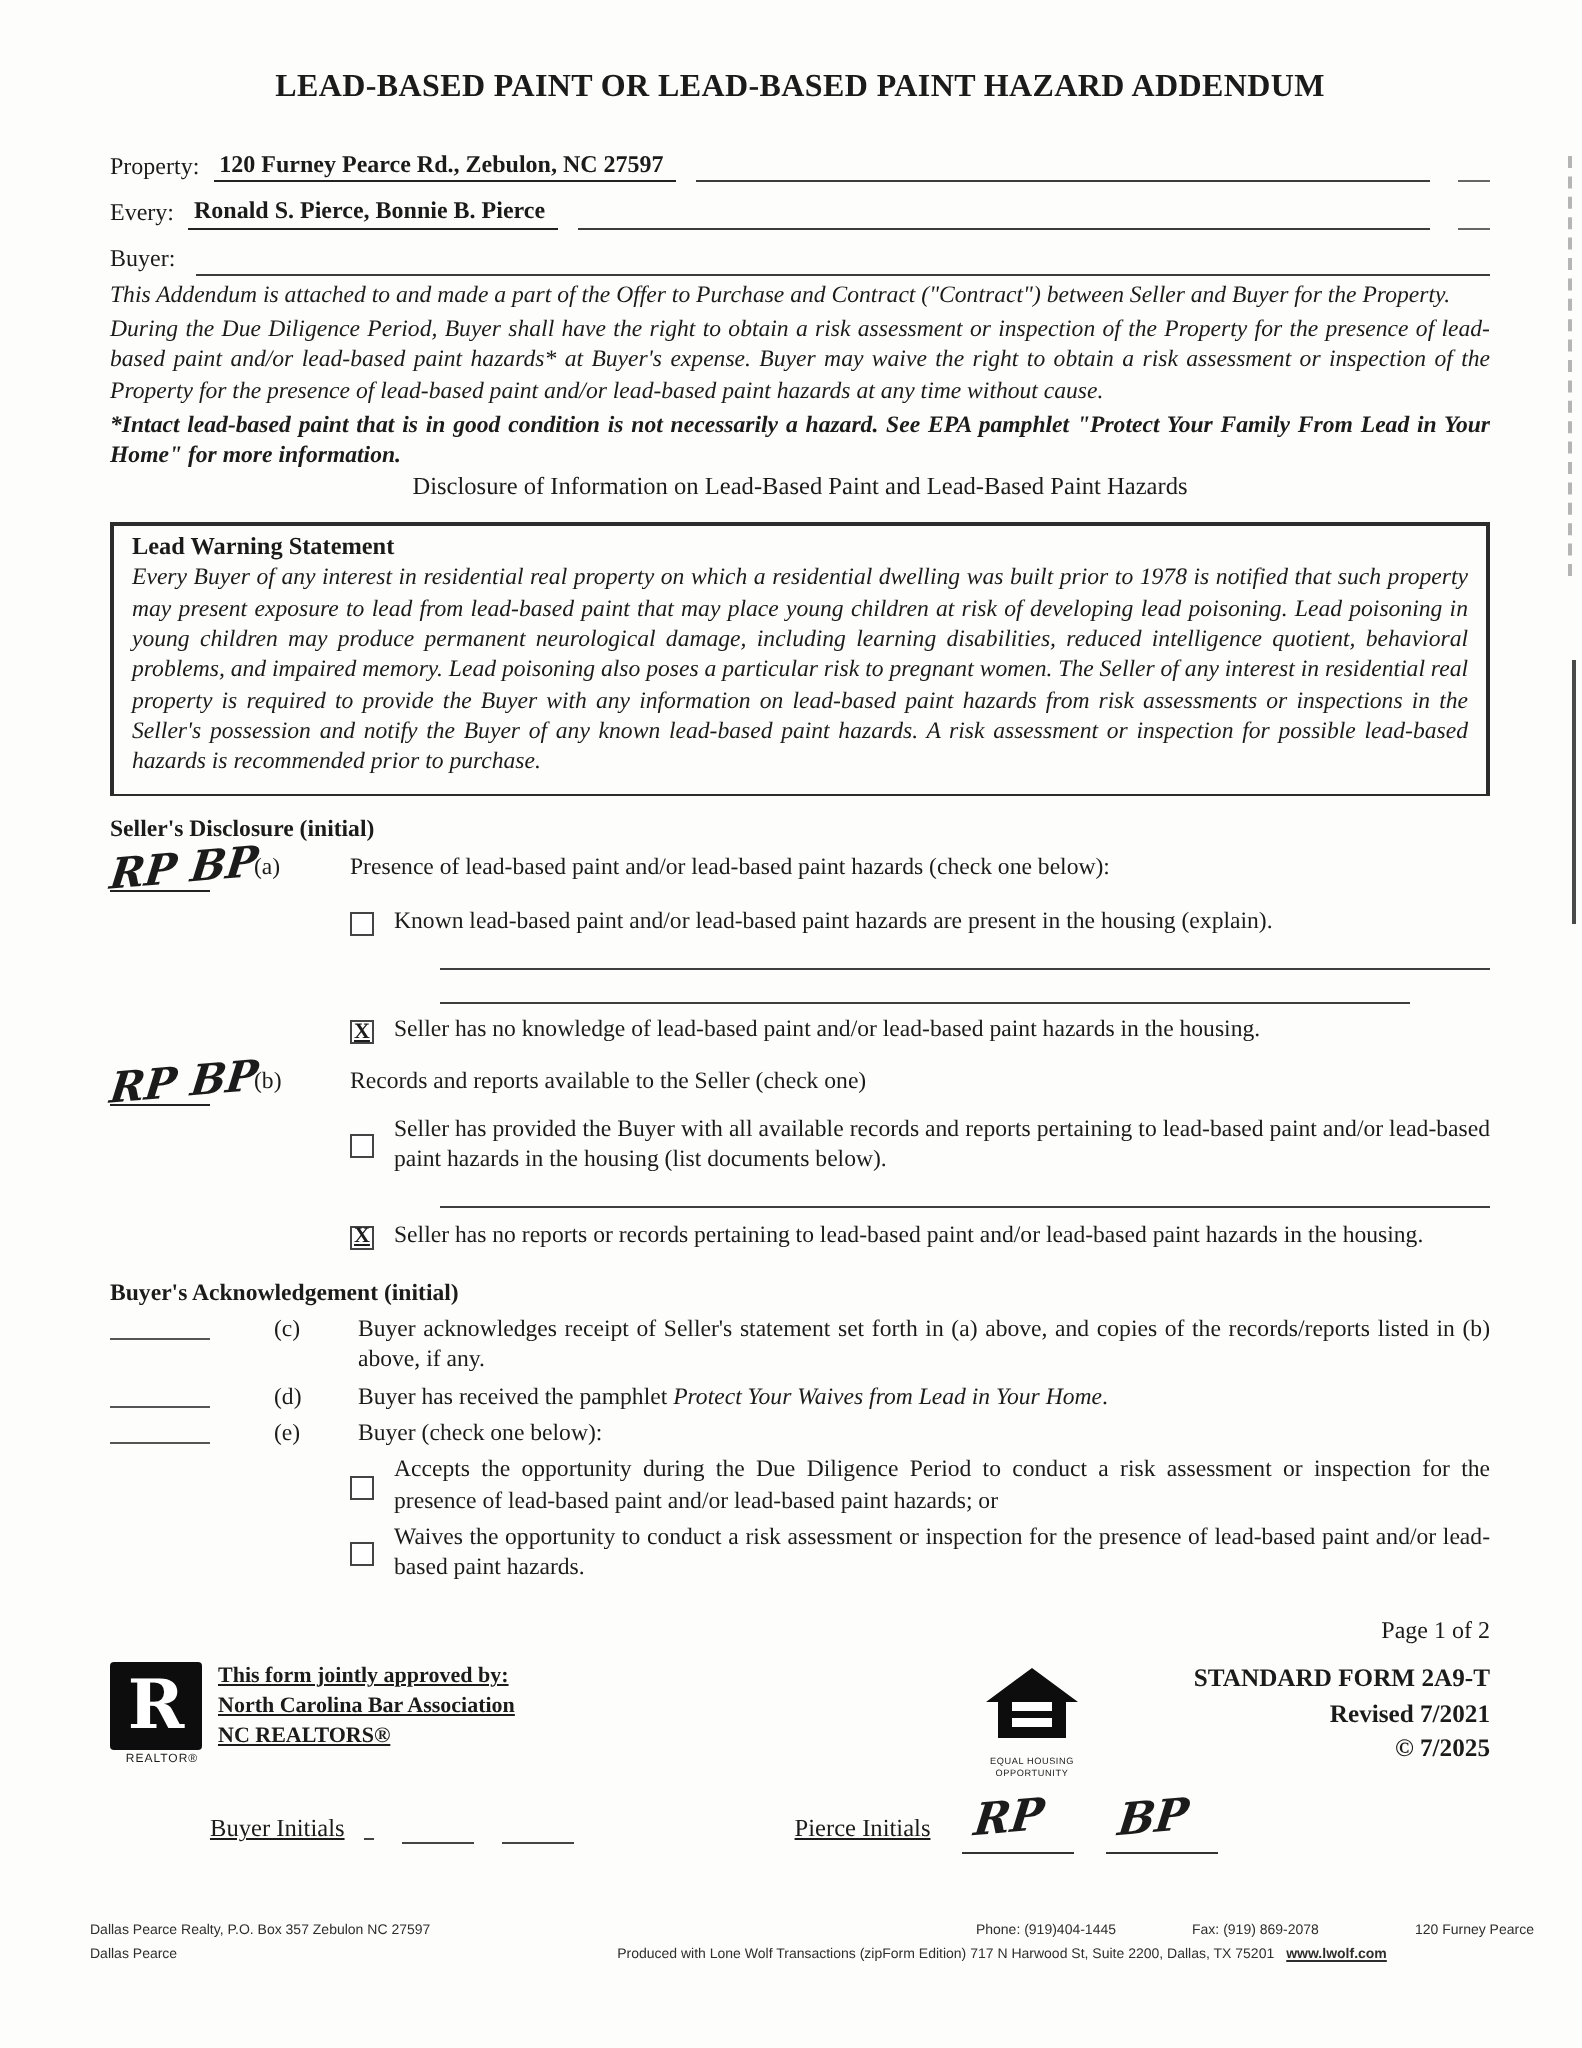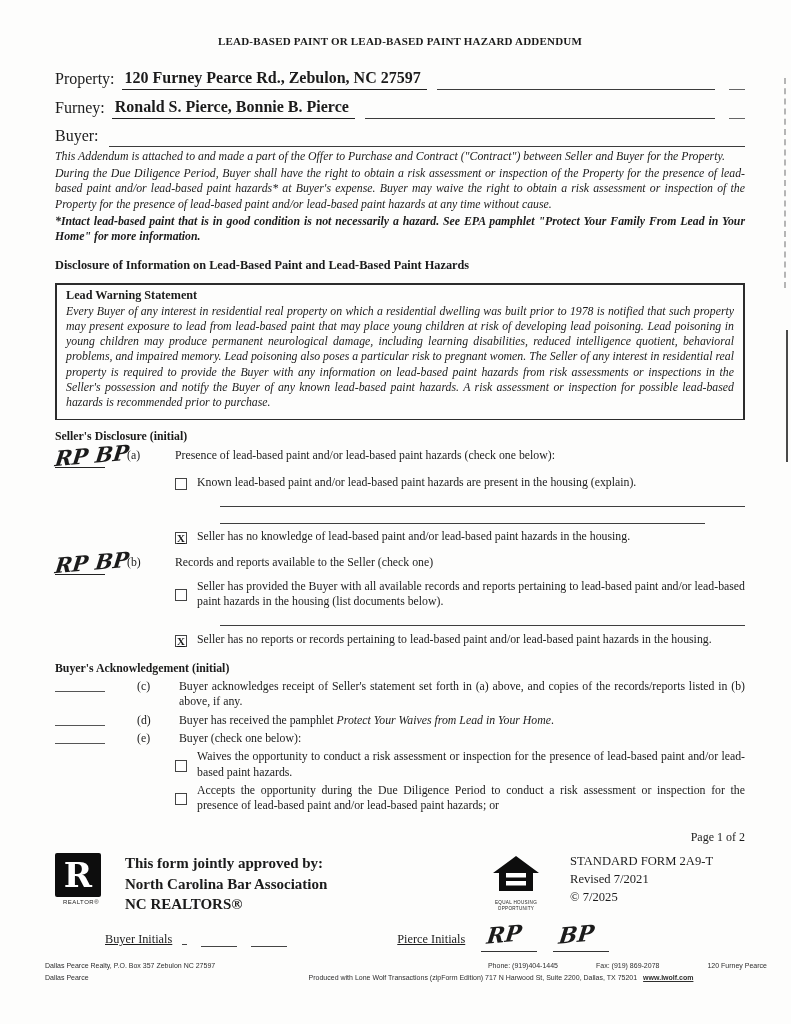--- a/index.html
+++ b/index.html
@@ -7,32 +7,32 @@
   .page {
     position:relative; width:791px; height:1024px; margin:0 auto;
     background:#fdfdfc; color:#1b1b1b;
     font-family:"Liberation Serif", serif; font-size:11.8px; line-height:1.3;
     padding:34px 46px 0 55px; overflow:hidden;
   }
   
   .edge-dash { position:absolute; right:5px; top:78px; height:210px; width:0; border-right:2px dashed #b5b5b5; }
   .edge-line { position:absolute; right:3px; top:330px; height:132px; width:0; border-right:2px solid #4a4a4a; }
 
-  h1.title { text-align:center; font-size:11px; font-weight:bold; letter-spacing:.2px; margin-bottom:20px; }
-
-  .field { display:flex; align-items:flex-end; margin-top:7px; font-size:16px; }
+  h1.title { text-align:center; font-size:16px; font-weight:bold; letter-spacing:.2px; margin-bottom:20px; }
+
+  .field { display:flex; align-items:flex-end; margin-top:7px; font-size:12px; }
   .flabel { white-space:nowrap; }
   .fvalue { font-weight:bold; border-bottom:1.4px solid #222; margin-left:7px; padding:0 6px 0 3px; white-space:nowrap; }
   .fline { flex:1; border-bottom:1.2px solid #3c3c3c; margin-left:10px; height:14px; }
   .fdash { width:16px; border-bottom:1px solid #666; margin-left:14px; height:10px; }
 
   .para { text-align:justify; margin-top:2px;font-style:italic; }
   .bold { font-weight:bold; }
 
-  .ctr-h { font-weight:bold; font-size:12.3px; margin-top:13px; }
+  .ctr-h { text-align:center; font-weight:normal; font-size:12.3px; }
 
   .wbox { border:2px solid #2c2c2c; border-bottom-width:1.5px; margin-top:9px; padding:3px 9px 8px 9px; }
   .wb-h { font-weight:bold; font-size:12.2px; }
   .wb-b { font-style:italic; text-align:justify; }
 
   .sec-h { font-weight:bold; margin-top:9px; }
 
   .drow { display:flex; align-items:flex-start; margin-top:2px; }
   .dinit { width:72px; position:relative; height:26px; flex:none; }
   .init-underline { position:absolute; left:0; bottom:4px; width:50px; border-bottom:1.5px solid #222; }
@@ -56,25 +56,25 @@
   .atext { flex:1; text-align:justify; }
   .pamphlet { font-style:italic; }
 
   .page-ind { text-align:right; margin-top:16px; font-size:12px; }
 
   .footer-row { display:flex; align-items:flex-start; margin-top:8px; }
   .realtor { width:52px; flex:none; text-align:center; }
   .rbox { width:46px; height:44px; background:#0d0d0d; color:#fff; display:flex; align-items:center; justify-content:center;
           font-family:"DejaVu Serif", serif; font-weight:bold; font-size:34px; border-radius:2px; }
   .rlabel { font-size:6px; letter-spacing:.5px; margin-top:2px; font-family:"Liberation Sans", sans-serif; }
-  .approval { margin-left:18px; font-weight:bold; font-size:15px; line-height:1.35; }
+  .approval { margin-left:2px; font-weight:bold; font-size:11px; line-height:1.35;text-decoration:underline; }
   .fspacer { flex:1; }
   .eh { width:60px; flex:none; text-align:center; margin-top:2px; }
   .eh-label { font-size:4.6px; letter-spacing:.3px; font-family:"Liberation Sans", sans-serif; line-height:1.3; }
-  .stdform { width:175px; flex:none; font-weight:normal; font-size:12.6px; line-height:1.4; margin-left:24px; }
+  .stdform { width:175px; flex:none; text-align:right; font-weight:bold; font-size:12.6px; line-height:1.4; margin-left:24px; }
 
   .initials-row { display:flex; align-items:center; margin:14px 0 0 50px; font-size:12.3px;text-decoration:underline; }
   .ib { width:36px; border-bottom:1.2px solid #444; height:13px; margin-left:14px; }
   .idot { width:5px; border-bottom:1.5px solid #444; height:9px; margin-left:10px; }
   .sini { position:relative; width:56px; height:24px; border-bottom:1.3px solid #333; margin-left:16px; }
   .sini .hand { top:-8px; left:6px; font-size:22px; }
   .sl-label { margin-left:110px; }
 
   .fineprint { position:absolute; left:45px; right:24px; bottom:42px; font-size:7px; color:#2d2d2d;
                font-family:"Liberation Sans", sans-serif; }
@@ -96,21 +96,21 @@
 
   <h1 class="title">LEAD-BASED PAINT OR LEAD-BASED PAINT HAZARD ADDENDUM</h1>
 
   <div class="field">
     <span class="flabel">Property:</span>
     <span class="fvalue">120 Furney Pearce Rd., Zebulon, NC  27597</span>
     <span class="fline"></span>
     <span class="fdash"></span>
   </div>
   <div class="field">
-    <span class="flabel">Furney:</span>
+    <span class="flabel">Every:</span>
     <span class="fvalue">Ronald S. Pierce, Bonnie B. Pierce</span>
     <span class="fline"></span>
     <span class="fdash"></span>
   </div>
   <div class="field">
     <span class="flabel">Buyer:</span>
     <span class="fline"></span>
   </div>
 
   <p class="para">This Addendum is attached to and made a part of the Offer to Purchase and Contract ("Contract") between Seller and Buyer for the Property.</p>
@@ -179,25 +179,25 @@
     <span class="alabel">(d)</span>
     <div class="atext"><span>Buyer has received the pamphlet </span><span class="pamphlet">Protect Your Waives from Lead in Your Home</span><span>.</span></div>
   </div>
   <div class="arow">
     <span class="ablank"></span>
     <span class="alabel">(e)</span>
     <div class="atext">Buyer (check one below):</div>
   </div>
   <div class="crow">
     <span class="cb"></span>
+    <div class="ctext">Accepts the opportunity during the Due Diligence Period to conduct a risk assessment or inspection for the presence of lead-based paint and/or lead-based paint hazards; or</div>
+  </div>
+  <div class="crow">
+    <span class="cb"></span>
     <div class="ctext">Waives the opportunity to conduct a risk assessment or inspection for the presence of lead-based paint and/or lead-based paint hazards.</div>
-  </div>
-  <div class="crow">
-    <span class="cb"></span>
-    <div class="ctext">Accepts the opportunity during the Due Diligence Period to conduct a risk assessment or inspection for the presence of lead-based paint and/or lead-based paint hazards; or</div>
   </div>
 
   <div class="page-ind">Page 1 of 2</div>
 
   <div class="footer-row">
     <div class="realtor">
       <div class="rbox">
           <span>R</span>
         </div>
       <div class="rlabel">REALTOR®</div>

